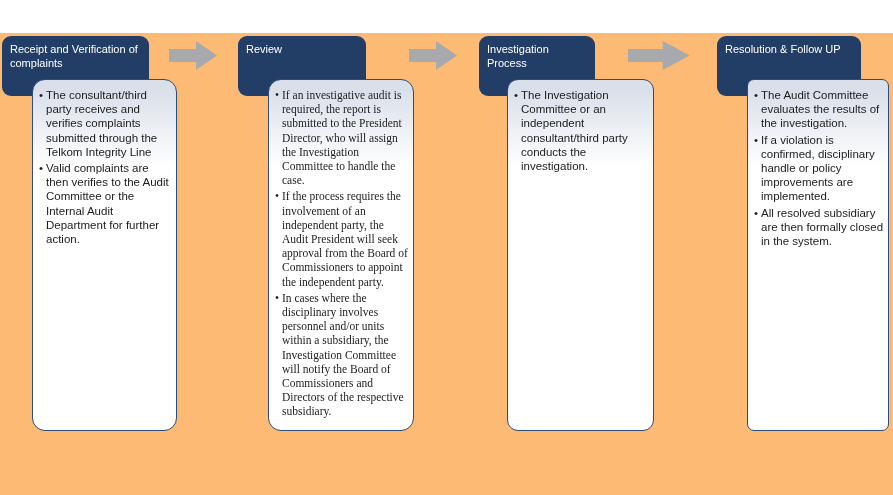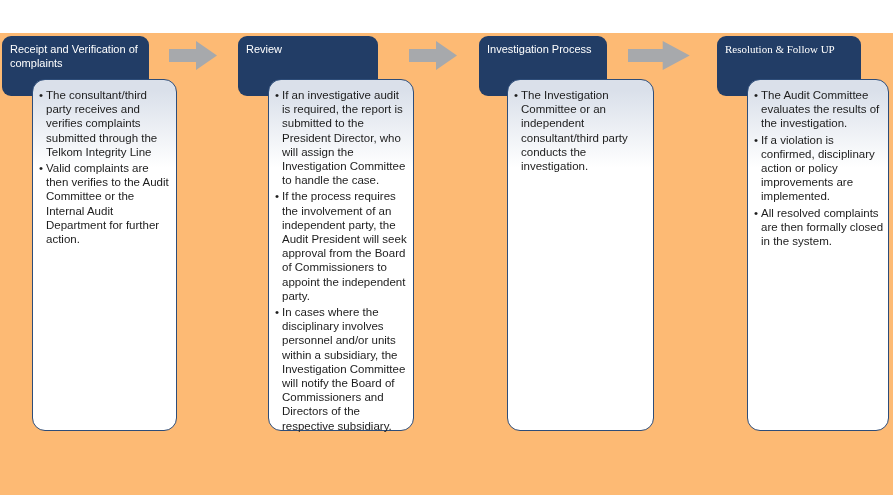--- a/index.html
+++ b/index.html
@@ -42,27 +42,27 @@
   }
   .bullets li::before{
     content:"\2022";
     position:absolute;left:0;top:0;
   }
   .flow-arrow{position:absolute;top:7px;height:31px;z-index:0;}
   .flow-arrow polygon{fill:#a7a9ac;}
 
   
   .h0{left:2px;width:147px;}
-  .h1{left:238px;width:140px;}
-  .h2{left:479px;width:128px;}
-  .h3{left:717px;width:144px;font-family:Liberation Serif, serif;}
+  .h1{left:238px;width:128px;}
+  .h2{left:479px;width:116px;}
+  .h3{left:717px;width:144px;}
   .b0{left:32px;width:145px;}
-  .b1{left:268px;width:146px;}
-  .b2{left:507px;width:147px;}
-  .b3{left:747px;width:142px;}
+  .b1{left:268px;width:146px;font-family:Liberation Serif, serif;}
+  .b2{left:507px;width:147px;border-radius:11px;}
+  .b3{left:747px;width:142px;border-radius:7px;}
   .a0{left:169px;width:49px;}
   .a1{left:409px;width:49px;}
   .a2{left:628px;width:63px;}
 </style>
 </head>
 <body>
 
 <div class="canvas">
 
   <svg class="flow-arrow a0" viewBox="0 0 49 31" preserveAspectRatio="none" aria-hidden="true">
@@ -102,18 +102,18 @@
       </ul>
   </div>
   <div class="body-box b2">
     <ul class="bullets">
         <li>The Investigation Committee or an independent consultant/third party conducts the investigation.</li>
       </ul>
   </div>
   <div class="body-box b3">
     <ul class="bullets">
         <li>The Audit Committee evaluates the results of the investigation.</li>
-        <li>If a violation is confirmed, disciplinary action or policy improvements are implemented.</li>
-        <li>All resolved complaints are then formally closed in the system.</li>
+        <li>If a violation is confirmed, disciplinary handle or policy improvements are implemented.</li>
+        <li>All resolved subsidiary are then formally closed in the system.</li>
       </ul>
   </div>
 
 </div>
 
 </body></html>

